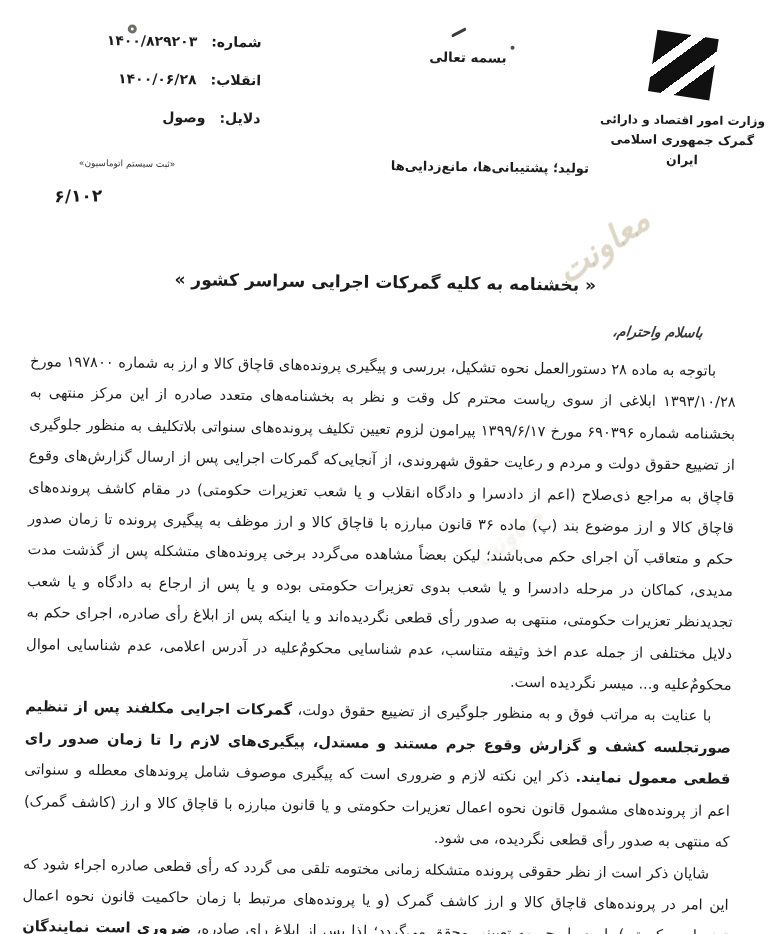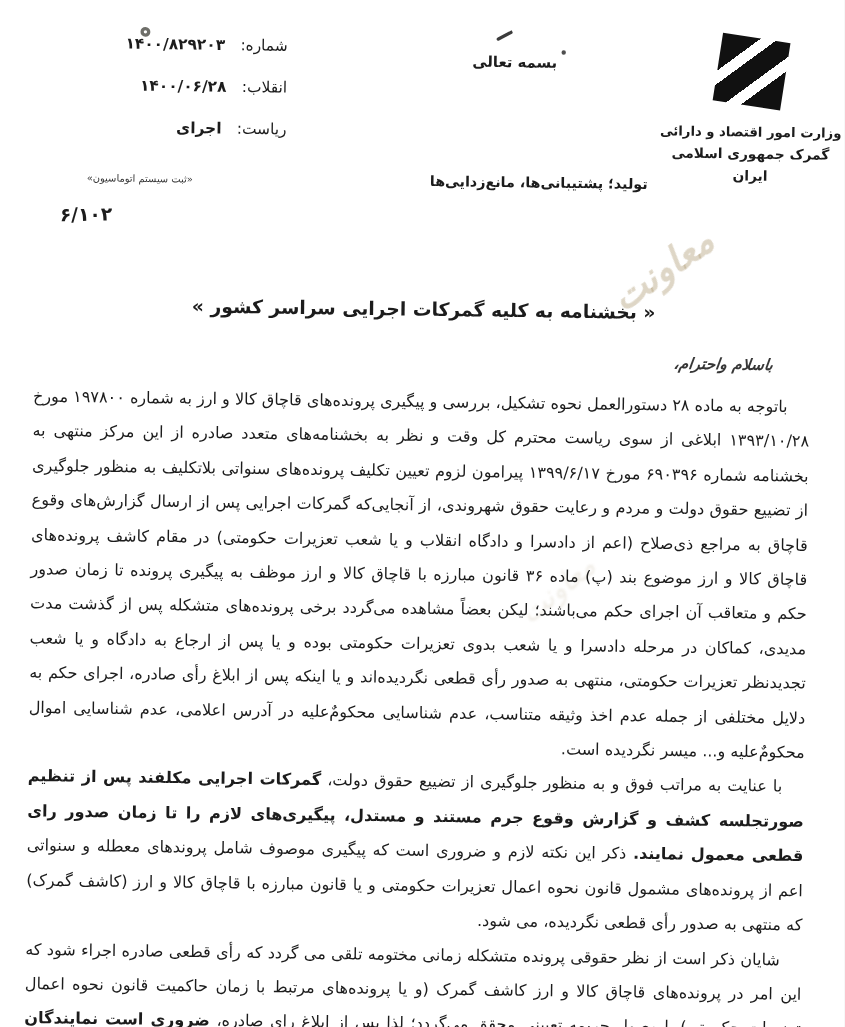--- a/index.html
+++ b/index.html
@@ -19,21 +19,21 @@
   .ring-mark { position:absolute; left:123px; top:28px; width:9px; height:9px;
     border:3px solid #4a4a44; border-radius:50%; opacity:.8; }
   .pen-stroke { position:absolute; left:446px; top:30px; width:16px; height:3px;
     background:#1a1a1a; border-radius:3px 0 2px 2px; transform:rotate(-28deg); opacity:.85; }
   .pen-dot { position:absolute; left:506px; top:44px; width:4px; height:4px;
     background:#222; border-radius:50%; opacity:.8; }
 
   
   .meta { position:absolute; left:52px; top:36px; width:205px; direction:rtl; }
   .meta-row { display:flex; gap:14px; align-items:baseline; height:38px; }
-  .meta-label { font-size:14px; font-weight:normal; }
+  .meta-label { font-size:14px; font-weight:bold; }
   .meta-value { font-size:14px; font-weight:bold; letter-spacing:.5px; }
   .automation { position:absolute; left:76px; top:162px; font-size:9px; color:#333;
     letter-spacing:.5px; }
   .doc-code { position:absolute; left:52px; top:190px; font-size:17px; font-weight:bold;
     transform:rotate(-2deg); letter-spacing:1px; }
 
   
   .bismillah { position:absolute; left:425px; top:48px; font-size:13.5px; font-weight:bold; }
 
   
@@ -88,22 +88,22 @@
     <div class="meta">
       <div class="meta-row">
         <span class="meta-label">شماره:</span>
         <span class="meta-value">۱۴۰۰/۸۲۹۲۰۳</span>
       </div>
       <div class="meta-row">
         <span class="meta-label">انقلاب:</span>
         <span class="meta-value">۱۴۰۰/۰۶/۲۸</span>
       </div>
       <div class="meta-row">
-        <span class="meta-label">ریاست:</span>
-        <span class="meta-value">اجرای</span>
+        <span class="meta-label">دلایل:</span>
+        <span class="meta-value">وصول</span>
       </div>
     </div>
 
     <div class="automation">«ثبت سیستم اتوماسیون»</div>
     <div class="doc-code">۶/۱۰۲</div>
 
     <div class="bismillah">بسمه تعالی</div>
 
     <div class="letterhead">
       <div class="logo"></div>

